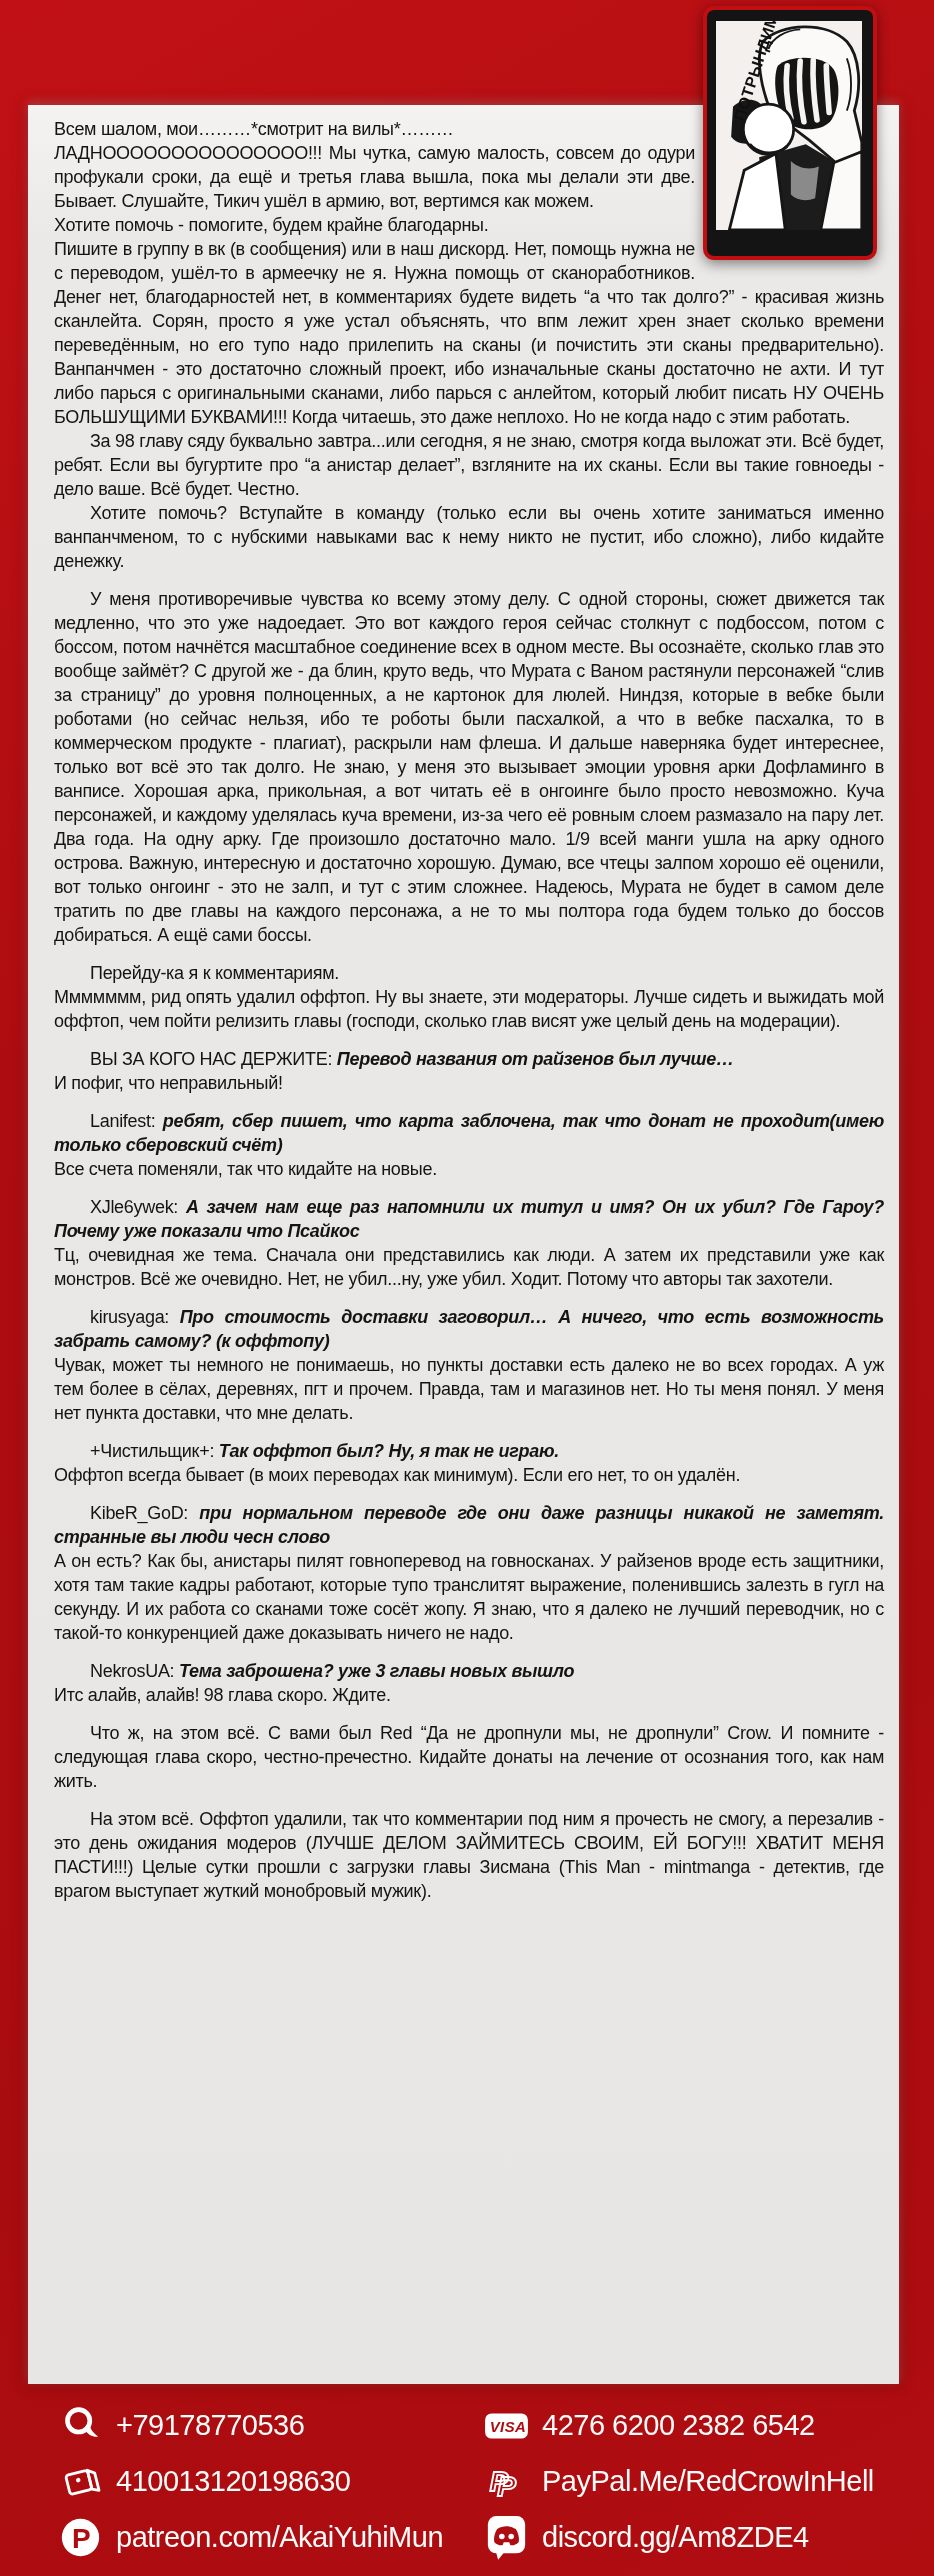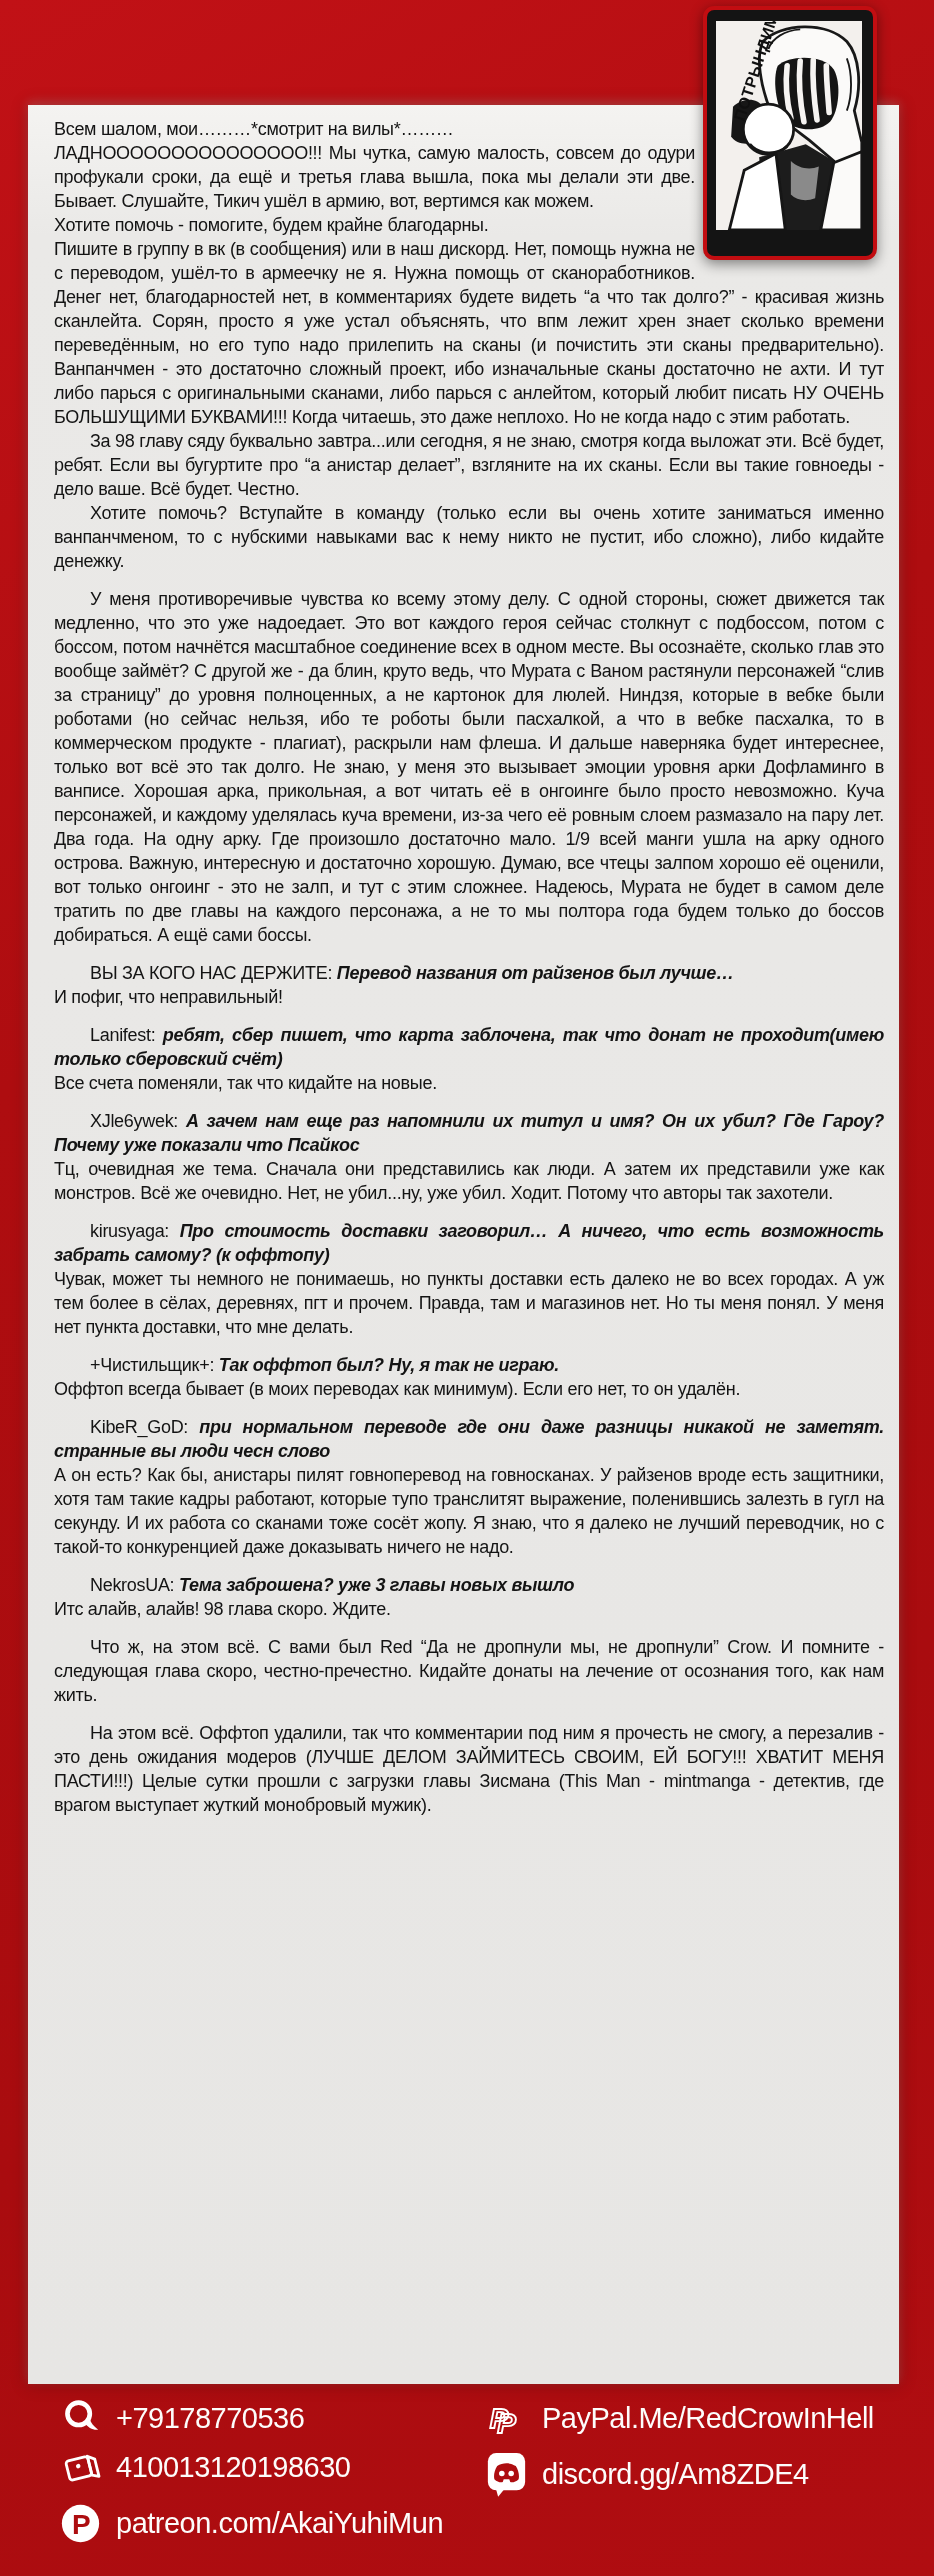--- a/index.html
+++ b/index.html
@@ -26,21 +26,21 @@
   
   .photo{position:absolute;left:703px;top:5.6px;width:174px;height:254px;z-index:5;
         background:#141414;border:4.7px solid #c20d11;border-radius:11.2px;
         padding:11.2px 9.3px 24px;box-shadow:0 3.7px 13px rgba(0,0,0,.45);}
   .photo svg{display:block;background:#f4f1ee;}
   
   .fcol{position:absolute;display:flex;flex-direction:column;gap:7.5px;}
   .fcol.left{left:58px;top:2398px;}
   .fcol.right{left:484px;top:2398px;}
   .frow{display:flex;align-items:center;gap:13px;height:41px;color:#fdfcfb;
-        font-size:29px;letter-spacing:-0.5px;white-space:nowrap;}
+        font-size:29px;letter-spacing:-0.5px;white-space:nowrap;margin-top:7px;}
   .frow.third{margin-top:7.5px;}
   .ficon{width:45px;display:flex;justify-content:center;align-items:center;flex:0 0 45px;}
 </style>
 </head>
 <body>
 
 <div id="page">
 
 
   <div class="photo">
@@ -72,20 +72,21 @@
     </svg>
   </div>
 
   <main class="content">
     <div class="photo-spacer"></div>
     <div id="article-body">
         <p class=""><span>Всем шалом, мои………*смотрит на вилы*………</span><br><span>ЛАДНООООООООООООООО!!! Мы чутка, самую малость, совсем до одури профукали сроки, да ещё и третья глава вышла, пока мы делали эти две. Бывает. Слушайте, Тикич ушёл в армию, вот, вертимся как можем.</span><br><span>Хотите помочь - помогите, будем крайне благодарны.</span><br><span>Пишите в группу в вк (в сообщения) или в наш дискорд. Нет, помощь нужна не с переводом, ушёл-то в армеечку не я. Нужна помощь от сканоработников. Денег нет, благодарностей нет, в комментариях будете видеть “а что так долго?” - красивая жизнь сканлейта. Сорян, просто я уже устал объяснять, что впм лежит хрен знает сколько времени переведённым, но его тупо надо прилепить на сканы (и почистить эти сканы предварительно). Ванпанчмен - это достаточно сложный проект, ибо изначальные сканы достаточно не ахти. И тут либо парься с оригинальными сканами, либо парься с анлейтом, который любит писать НУ ОЧЕНЬ БОЛЬШУЩИМИ БУКВАМИ!!! Когда читаешь, это даже неплохо. Но не когда надо с этим работать.</span></p>
         <p class="ind"><span>За 98 главу сяду буквально завтра...или сегодня, я не знаю, смотря когда выложат эти. Всё будет, ребят. Если вы бугуртите про “а анистар делает”, взгляните на их сканы. Если вы такие говноеды - дело ваше. Всё будет. Честно.</span></p>
         <p class="ind"><span>Хотите помочь? Вступайте в команду (только если вы очень хотите заниматься именно ванпанчменом, то с нубскими навыками вас к нему никто не пустит, ибо сложно), либо кидайте денежку.</span></p>
         <p class="ind gap"><span>У меня противоречивые чувства ко всему этому делу. С одной стороны, сюжет движется так медленно, что это уже надоедает. Это вот каждого героя сейчас столкнут с подбоссом, потом с боссом, потом начнётся масштабное соединение всех в одном месте. Вы осознаёте, сколько глав это вообще займёт? С другой же - да блин, круто ведь, что Мурата с Ваном растянули персонажей “слив за страницу” до уровня полноценных, а не картонок для люлей. Ниндзя, которые в вебке были роботами (но сейчас нельзя, ибо те роботы были пасхалкой, а что в вебке пасхалка, то в коммерческом продукте - плагиат), раскрыли нам флеша. И дальше наверняка будет интереснее, только вот всё это так долго. Не знаю, у меня это вызывает эмоции уровня арки Дофламинго в ванписе. Хорошая арка, прикольная, а вот читать её в онгоинге было просто невозможно. Куча персонажей, и каждому уделялась куча времени, из-за чего её ровным слоем размазало на пару лет. Два года. На одну арку. Где произошло достаточно мало. 1/9 всей манги ушла на арку одного острова. Важную, интересную и достаточно хорошую. Думаю, все чтецы залпом хорошо её оценили, вот только онгоинг - это не залп, и тут с этим сложнее. Надеюсь, Мурата не будет в самом деле тратить по две главы на каждого персонажа, а не то мы полтора года будем только до боссов добираться. А ещё сами боссы.</span></p>
+        <p class="ind gap"><span>Перейду-ка я к комментариям.</span><br><span>Ммммммм, рид опять удалил оффтоп. Ну вы знаете, эти модераторы. Лучше сидеть и выжидать мой оффтоп, чем пойти релизить главы (господи, сколько глав висят уже целый день на модерации).</span></p>
         <p class="ind gap"><span>ВЫ ЗА КОГО НАС ДЕРЖИТЕ: </span><b>Перевод названия от райзенов был лучше…</b><br><span>И пофиг, что неправильный!</span></p>
         <p class="ind gap"><span>Lanifest: </span><b>ребят, сбер пишет, что карта заблочена, так что донат не проходит(имею только сберовский счёт)</b><br><span>Все счета поменяли, так что кидайте на новые.</span></p>
         <p class="ind gap"><span>ХJle6ywek: </span><b>А зачем нам еще раз напомнили их титул и имя? Он их убил? Где Гароу? Почему уже показали что Псайкос</b><br><span>Тц, очевидная же тема. Сначала они представились как люди. А затем их представили уже как монстров. Всё же очевидно. Нет, не убил...ну, уже убил. Ходит. Потому что авторы так захотели.</span></p>
         <p class="ind gap"><span>kirusyaga: </span><b>Про стоимость доставки заговорил… А ничего, что есть возможность забрать самому? (к оффтопу)</b><br><span>Чувак, может ты немного не понимаешь, но пункты доставки есть далеко не во всех городах. А уж тем более в сёлах, деревнях, пгт и прочем. Правда, там и магазинов нет. Но ты меня понял. У меня нет пункта доставки, что мне делать.</span></p>
         <p class="ind gap"><span>+Чистильщик+: </span><b>Так оффтоп был? Ну, я так не играю.</b><br><span>Оффтоп всегда бывает (в моих переводах как минимум). Если его нет, то он удалён.</span></p>
         <p class="ind gap"><span>KibeR_GoD: </span><b>при нормальном переводе где они даже разницы никакой не заметят. странные вы люди чесн слово</b><br><span>А он есть? Как бы, анистары пилят говноперевод на говносканах. У райзенов вроде есть защитники, хотя там такие кадры работают, которые тупо транслитят выражение, поленившись залезть в гугл на секунду. И их работа со сканами тоже сосёт жопу. Я знаю, что я далеко не лучший переводчик, но с такой-то конкуренцией даже доказывать ничего не надо.</span></p>
         <p class="ind gap"><span>NekrosUA: </span><b>Тема заброшена? уже 3 главы новых вышло</b><br><span>Итс алайв, алайв! 98 глава скоро. Ждите.</span></p>
         <p class="ind gap"><span>Что ж, на этом всё. С вами был Red “Да не дропнули мы, не дропнули” Crow. И помните - следующая глава скоро, честно-пречестно. Кидайте донаты на лечение от осознания того, как нам жить.</span></p>
         <p class="ind gap"><span>На этом всё. Оффтоп удалили, так что комментарии под ним я прочесть не смогу, а перезалив - это день ожидания модеров (ЛУЧШЕ ДЕЛОМ ЗАЙМИТЕСЬ СВОИМ, ЕЙ БОГУ!!! ХВАТИТ МЕНЯ ПАСТИ!!!) Целые сутки прошли с загрузки главы Зисмана (This Man - mintmanga - детектив, где врагом выступает жуткий монобровый мужик).</span></p>
       </div>
@@ -121,20 +122,29 @@
             <text x="13" y="33" font-size="30" font-weight="800" fill="#ad0d10">P</text>
           </svg>
         </span>
         <span>patreon.com/AkaiYuhiMun</span>
       </div>
     </div>
 
     <div class="fcol right">
       <div class="frow">
         <span class="ficon">
+          <svg width="45" height="41" viewBox="0 0 48 44" style="font-size:31px">
+            <rect x="1" y="9" width="46" height="27" rx="7" fill="#ffffff"></rect>
+            <text x="6" y="29" font-size="16" font-weight="800" font-style="italic" fill="#ad0d10" letter-spacing="0.5">VISA</text>
+          </svg>
+        </span>
+        <span>4276 6200 2382 6542</span>
+      </div>
+      <div class="frow">
+        <span class="ficon">
           <svg width="41" height="41" viewBox="0 0 44 44" style="font-size:31px">
             <text x="4" y="32" font-size="30" font-weight="700" font-style="italic" fill="none" stroke="#ffffff" stroke-width="2">P</text>
             <text x="12" y="38" font-size="30" font-weight="700" font-style="italic" fill="none" stroke="#ffffff" stroke-width="2">P</text>
           </svg>
         </span>
         <span>PayPal.Me/RedCrowInHell</span>
       </div>
       <div class="frow third">
         <span class="ficon">
           <svg width="41" height="47" viewBox="0 0 44 50">

